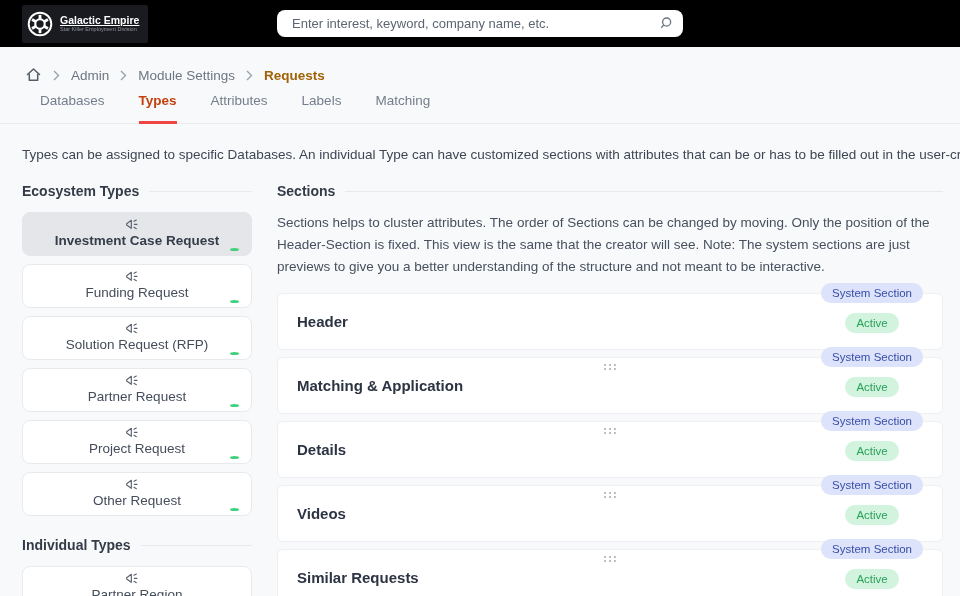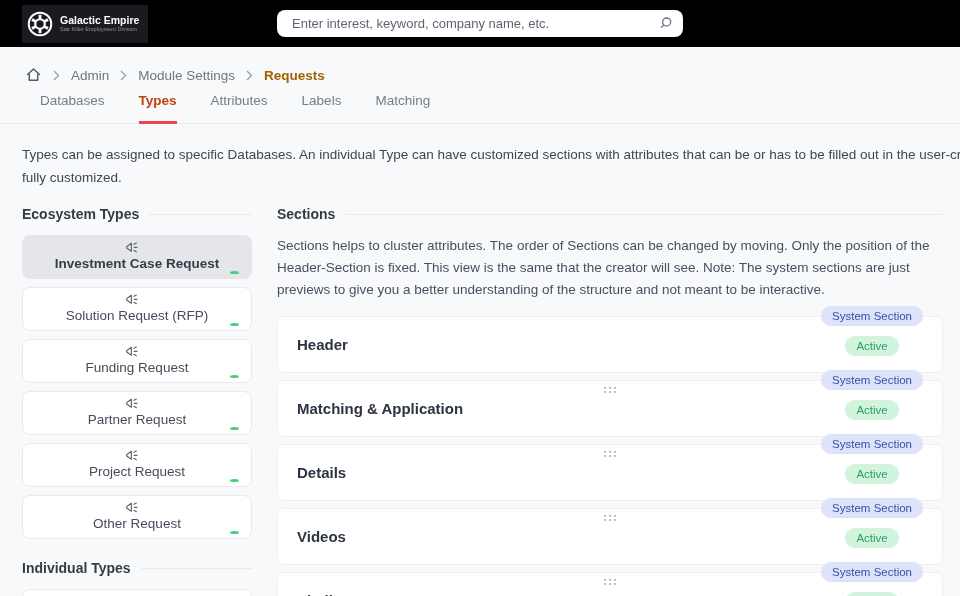--- a/index.html
+++ b/index.html
@@ -7,21 +7,21 @@
     width:960px;height:596px;background:#f8f9fa;
     font-family:"Liberation Sans","DejaVu Sans",sans-serif;
     color:#3d4452;position:relative;
   }
   
   .topbar{height:47px;background:#000;display:flex;align-items:center;position:relative;}
   .logo-box{margin-left:22px;width:118px;height:38px;background:#1a1b20;border-radius:2px;
     display:flex;align-items:center;padding:0 4px;gap:6px;}
   .emblem{flex:none;display:flex;align-items:center;justify-content:center;}
   .logo-text{display:flex;flex-direction:column;line-height:1.15;}
-  .logo-title{color:#fff;font-weight:700;font-size:10.5px;white-space:nowrap;}
+  .logo-title{color:#fff;font-weight:700;font-size:10.5px;white-space:nowrap;text-decoration:underline;}
   .logo-sub{color:#8d939c;font-size:5.5px;white-space:nowrap;}
   .search-wrap{position:absolute;left:277px;top:10px;width:406px;height:27px;background:#fff;
     border-radius:8px;display:flex;align-items:center;}
   .search-wrap input{flex:1;border:none;outline:none;background:transparent;margin:0 8px 0 13px;
     font-size:13px;color:#b91c1c;font-family:inherit;}
   .search-wrap input::placeholder{color:#5d6572;}
   .search-icon{margin-right:10px;display:flex;}
   
   .breadcrumb{display:flex;align-items:center;gap:11px;padding:16px 0 0 25px;height:24px;
     font-size:13.5px;color:#6e7683;}
@@ -142,21 +142,20 @@
 
   <div class="tab">Attributes</div>
 
   <div class="tab">Labels</div>
 
   <div class="tab">Matching</div>
 </div>
 
 <div class="intro">
   <div class="l1">Types can be assigned to specific Databases. An individual Type can have customized sections with attributes that can be or has to be filled out in the user-creation of an entry. Every Type can be</div>
-  <div class="l2">fully customized.</div>
 </div>
 
 <div class="main">
 
   <div class="col-left">
     <div>
   <div>
     <div class="group-head">
       <span class="group-title">Ecosystem Types</span>
       <span class="group-line"></span>
@@ -177,34 +176,34 @@
 
   <div class="type-item">
     <span class="mega">
       <svg width="16" height="16" viewBox="0 0 24 24" fill="none" stroke="currentColor" stroke-width="1.7" stroke-linecap="round" stroke-linejoin="round">
         <path d="M4 10 L11 5 L11 17 L4 12 Z"></path>
         <path d="M15 6.5 L18.5 4.5"></path>
         <path d="M15.5 11 L19.5 11"></path>
         <path d="M15 15.5 L18.5 17.5"></path>
       </svg>
     </span>
+    <span class="type-label">Funding Request</span>
+    <span class="status-dot" style="background: rgb(66, 208, 124);"></span>
+  </div>
+
+  <div class="type-item">
+    <span class="mega">
+      <svg width="16" height="16" viewBox="0 0 24 24" fill="none" stroke="currentColor" stroke-width="1.7" stroke-linecap="round" stroke-linejoin="round">
+        <path d="M4 10 L11 5 L11 17 L4 12 Z"></path>
+        <path d="M15 6.5 L18.5 4.5"></path>
+        <path d="M15.5 11 L19.5 11"></path>
+        <path d="M15 15.5 L18.5 17.5"></path>
+      </svg>
+    </span>
     <span class="type-label">Solution Request (RFP)</span>
-    <span class="status-dot" style="background: rgb(66, 208, 124);"></span>
-  </div>
-
-  <div class="type-item">
-    <span class="mega">
-      <svg width="16" height="16" viewBox="0 0 24 24" fill="none" stroke="currentColor" stroke-width="1.7" stroke-linecap="round" stroke-linejoin="round">
-        <path d="M4 10 L11 5 L11 17 L4 12 Z"></path>
-        <path d="M15 6.5 L18.5 4.5"></path>
-        <path d="M15.5 11 L19.5 11"></path>
-        <path d="M15 15.5 L18.5 17.5"></path>
-      </svg>
-    </span>
-    <span class="type-label">Funding Request</span>
     <span class="status-dot" style="background: rgb(66, 208, 124);"></span>
   </div>
 
   <div class="type-item">
     <span class="mega">
       <svg width="16" height="16" viewBox="0 0 24 24" fill="none" stroke="currentColor" stroke-width="1.7" stroke-linecap="round" stroke-linejoin="round">
         <path d="M4 10 L11 5 L11 17 L4 12 Z"></path>
         <path d="M15 6.5 L18.5 4.5"></path>
         <path d="M15.5 11 L19.5 11"></path>
         <path d="M15 15.5 L18.5 17.5"></path>

